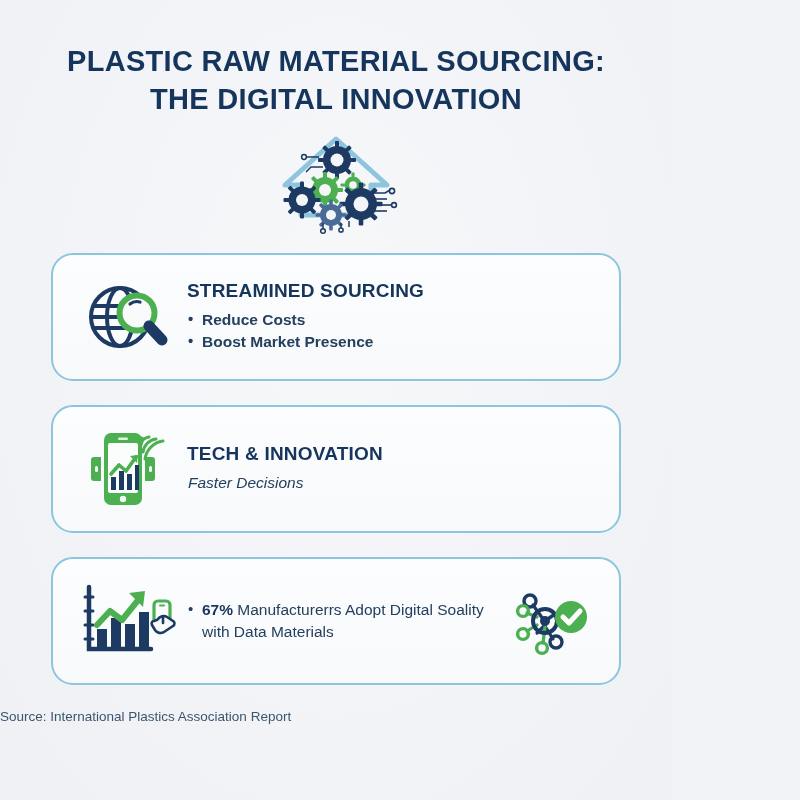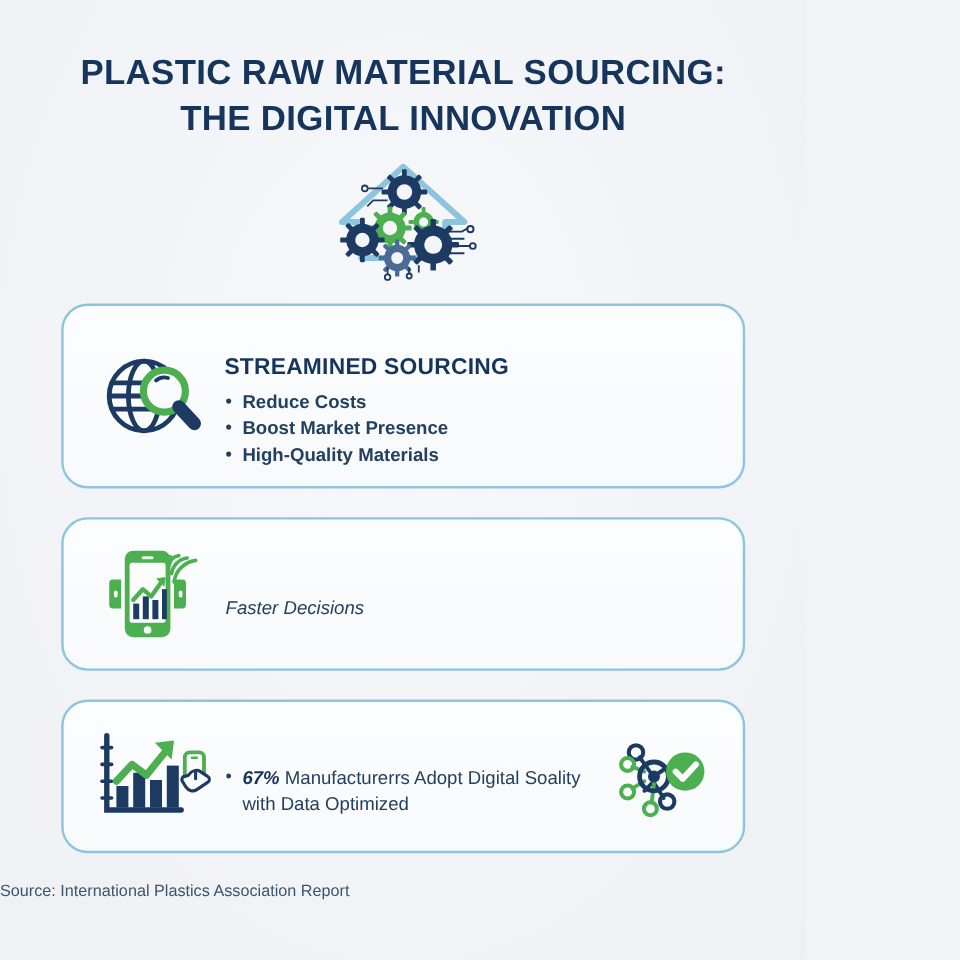--- a/index.html
+++ b/index.html
@@ -66,21 +66,20 @@
   .card-icon {
     flex: 0 0 auto;
     width: 104px;
     display: flex;
     align-items: center;
     justify-content: center;
   }
   .card-body {
     flex: 1 1 auto;
     padding-left: 8px;
-    margin-top: 27px;
   }
   .card-title {
     font-size: 19px;
     font-weight: bold;
     color: #16355c;
     letter-spacing: 0.2px;
     margin-bottom: 7px;
   }
   .card-lines {
     font-size: 15.5px;
@@ -112,21 +111,20 @@
     content: "\2022";
     position: absolute;
     left: 1px;
     top: -1px;
     color: #24405f;
     font-size: 15px;
   }
   .stat-pct {
     font-weight: bold;
     color: #16355c;
-    font-style: italic;
   }
   .card-icon-right {
     flex: 0 0 auto;
     width: 92px;
     display: flex;
     align-items: center;
     justify-content: center;
   }
 
   
@@ -278,21 +276,20 @@
           <circle cx="54" cy="38" r="17.5" fill="none" stroke="#4caf50" stroke-width="6"></circle>
           <path d="M47 29 a11 11 0 0 1 10 -2" fill="none" stroke="#1d3a63" stroke-width="3.2" stroke-linecap="round"></path>
           <path d="M66 51 L79 65" stroke="#1d3a63" stroke-width="11" stroke-linecap="round"></path>
         </svg>
       </div>
       <div class="card-body">
         <div class="card-title">STREAMINED SOURCING</div>
         <div class="card-lines">
           <div class="bullet-line">Reduce Costs</div>
           <div class="bullet-line">Boost Market Presence</div>
-          <div class="bullet-line">High-Quality Materials</div>
         </div>
       </div>
     </div>
 
     <div class="card">
       <div class="card-icon">
         <svg width="88" height="84" viewBox="0 0 88 84">
 
           <path d="M18 30 h-7 a3 3 0 0 0 -3 3 v18 a3 3 0 0 0 3 3 h7" fill="#4caf50"></path>
           <rect x="12" y="39" width="3" height="6" rx="1.5" fill="#f8fafb"></rect>
@@ -316,20 +313,21 @@
 
           <g fill="none" stroke="#4caf50" stroke-width="3" stroke-linecap="round">
             <path d="M58 18 a9 9 0 0 1 8 -8"></path>
             <path d="M60 25 a15 15 0 0 1 13 -13"></path>
             <path d="M62 32 a21 21 0 0 1 18 -18"></path>
           </g>
           <circle cx="58.5" cy="12" r="2.6" fill="#4caf50"></circle>
         </svg>
       </div>
       <div class="card-body">
+        <div class="card-title">TECH &amp; INNOVATION</div>
         <div class="card-lines">
           <div class="plain-line">Faster Decisions</div>
         </div>
       </div>
     </div>
 
     <div class="card">
       <div class="card-icon">
         <svg width="100" height="84" viewBox="0 0 100 84">
 
@@ -353,21 +351,21 @@
 
           <rect x="77" y="22" width="16" height="28" rx="4" fill="none" stroke="#4caf50" stroke-width="3.2"></rect>
           <rect x="82" y="25.5" width="6" height="2" rx="1" fill="#4caf50"></rect>
 
           <path d="M80 41 c3 -4 7 -5 10 -3 l6 4 c2 1 2 4 0 5 l-9 6 c-3 2 -7 1 -9 -2 l-3 -5 c-1 -2 0 -4 2 -4 z" fill="#f8fafb" stroke="#1d3a63" stroke-width="2.6" stroke-linejoin="round"></path>
           <path d="M86 38 v6" stroke="#1d3a63" stroke-width="2.6" stroke-linecap="round"></path>
         </svg>
       </div>
       <div class="card-body">
         <div class="card-lines">
-          <div class="stat-line"><span class="stat-pct">67%</span><span> Manufacturerrs Adopt Digital Soality with Data Optimized</span></div>
+          <div class="stat-line"><span class="stat-pct">67%</span><span> Manufacturerrs Adopt Digital Soality with Data Materials</span></div>
         </div>
       </div>
       <div class="card-icon-right">
         <svg width="84" height="80" viewBox="0 0 84 80">
 
           <g stroke="#1d3a63" stroke-width="3.2" stroke-linecap="round" fill="none">
             <path d="M34 38 L24 24"></path>
             <path d="M34 42 L44 58"></path>
             <path d="M36 44 L28 52"></path>
           </g>

